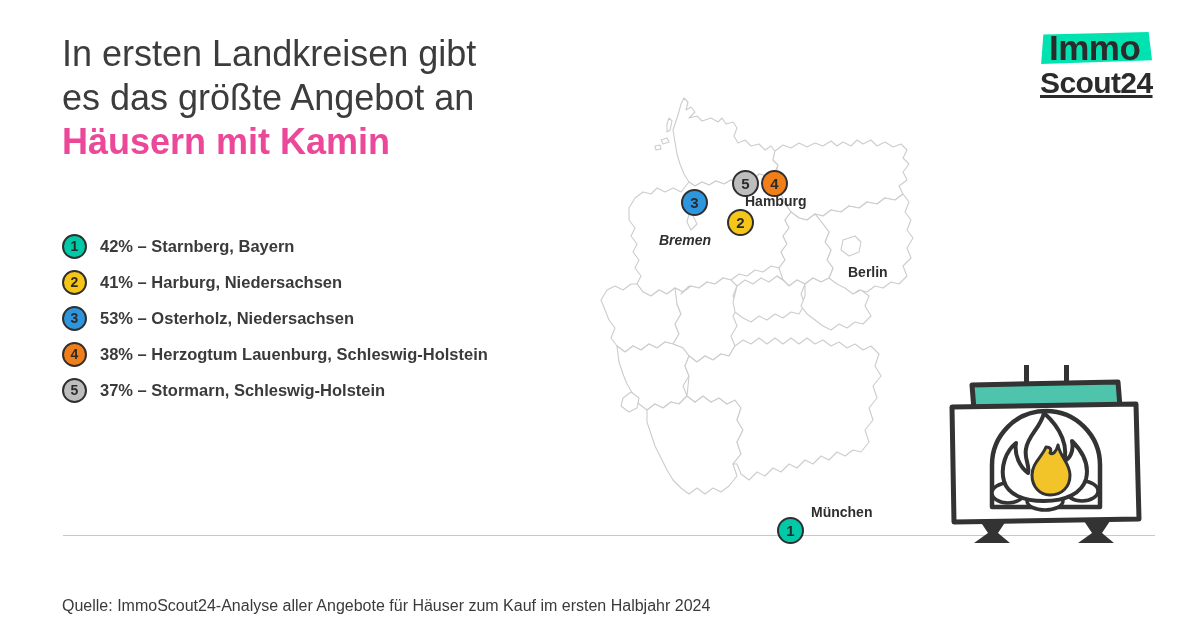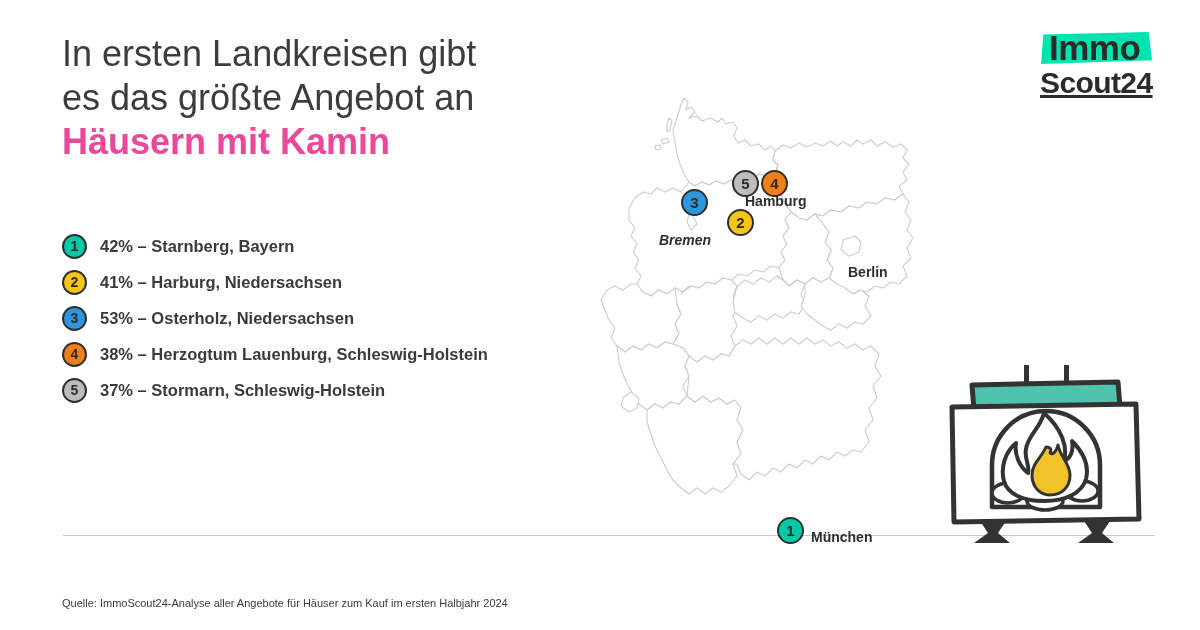--- a/index.html
+++ b/index.html
@@ -76,21 +76,21 @@
     font-size:15px; font-weight:bold; color:#2b2b2b;
   }
 
   
   .stove { position:absolute; left:940px; top:355px; width:240px; height:190px; }
   .stove svg { width:100%; height:100%; display:block; }
 
   
   .source {
     position:absolute; left:62px; top:597px;
-    font-size:11px; color:#3a3a3a; font-weight:400;
+    font-size:16px; color:#3a3a3a; font-weight:400;
   }
 </style>
 </head>
 <body>
 
 <div class="logo">
   <div class="logo-immo-wrap">
     <div class="logo-poly" style="background: rgb(0, 227, 176);"></div>
     <div class="logo-immo">Immo</div>
   </div>
@@ -209,21 +209,21 @@
 
       <path d="M96,206 L104,198"></path>
       <path d="M198,192 L192,188"></path>
     </g>
   </svg>
 </div>
 
 <div class="city-label" style="left:659px; top:232px;font-style:italic;">Bremen</div>
 <div class="city-label" style="left:745px; top:193px;">Hamburg</div>
 <div class="city-label" style="left:848px; top:264px;">Berlin</div>
-<div class="city-label" style="left:779px; top:529px;padding-left:32px;">München</div>
+<div class="city-label" style="left:779px; top:504px;padding-left:32px;">München</div>
 
 <div class="marker" style="left: 777px; top: 517px; background: rgb(0, 201, 167);">1</div>
 <div class="marker" style="left: 727px; top: 209px; background: rgb(245, 197, 24);">2</div>
 <div class="marker" style="left: 681px; top: 189px; background: rgb(46, 150, 220);">3</div>
 <div class="marker" style="left: 761px; top: 170px; background: rgb(240, 127, 26);">4</div>
 <div class="marker" style="left: 732px; top: 170px; background: rgb(189, 189, 189);">5</div>
 
 <div class="stove">
   <svg viewBox="0 0 240 190" xmlns="http://www.w3.org/2000/svg">
 

